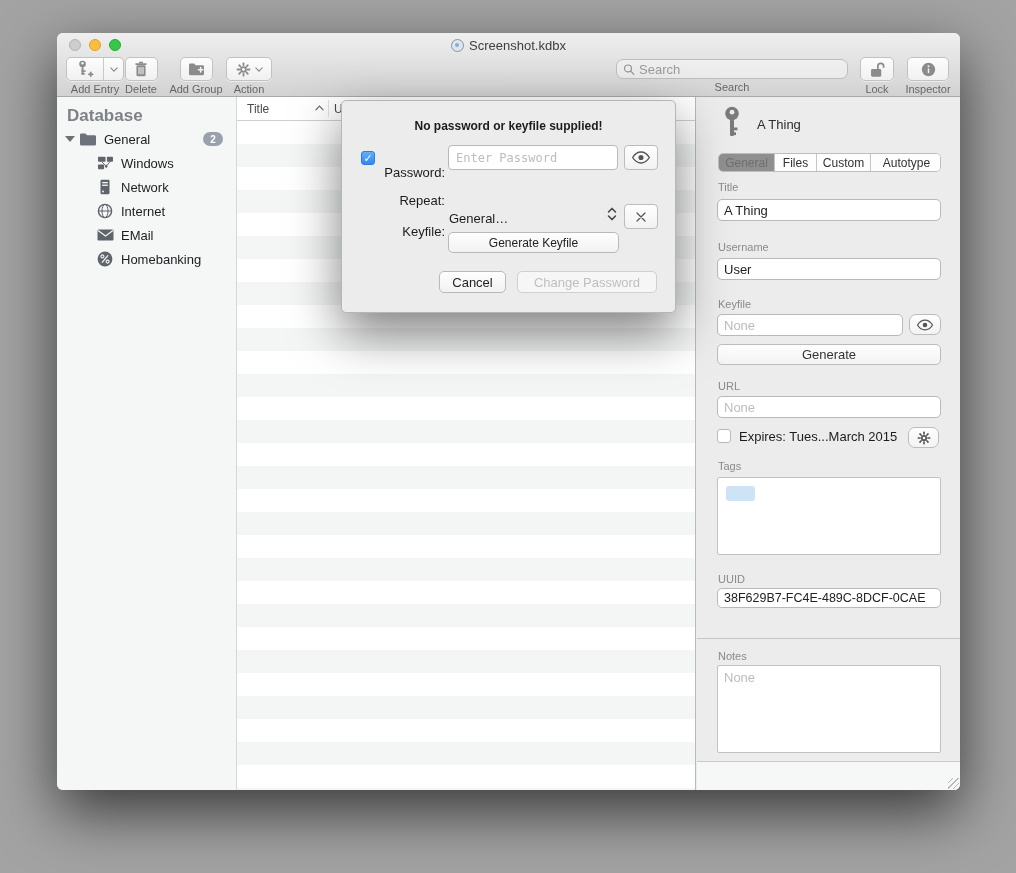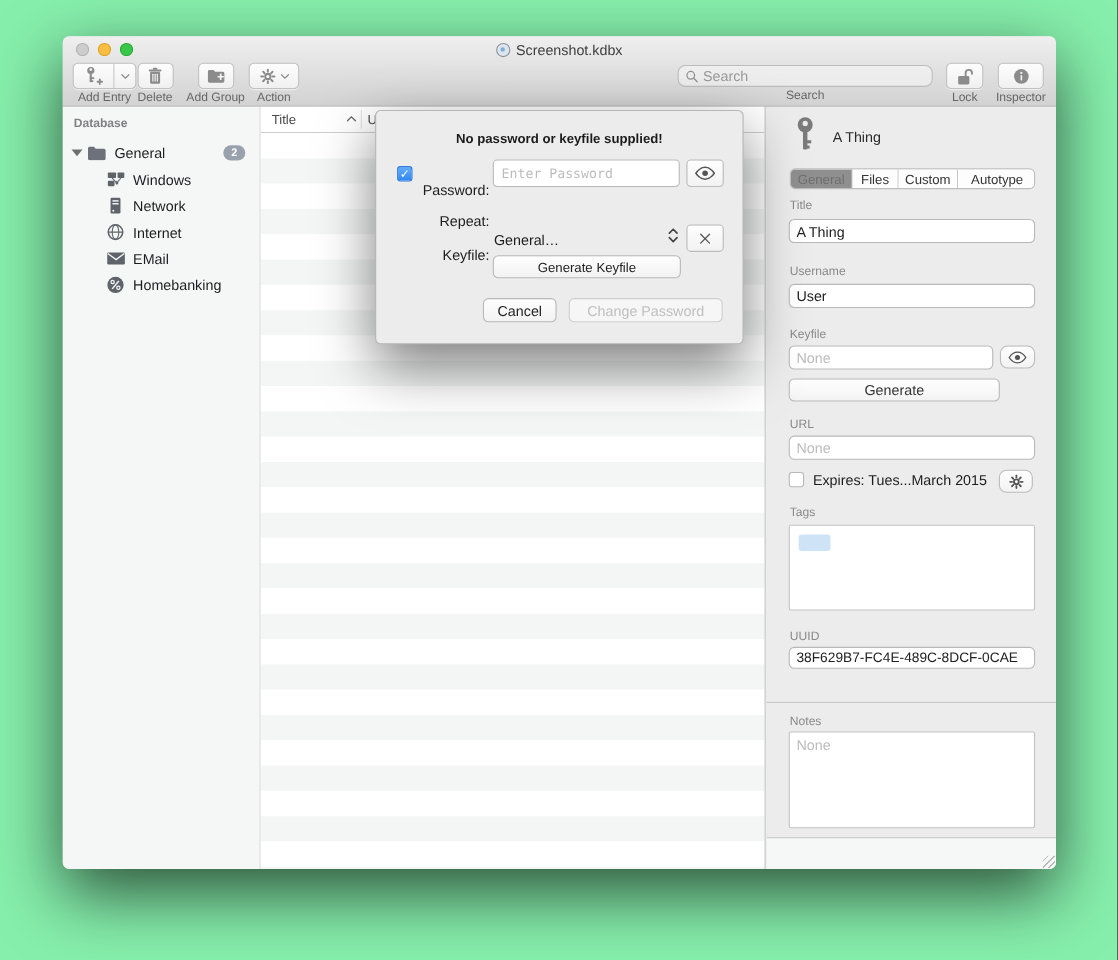--- a/index.html
+++ b/index.html
@@ -1,17 +1,17 @@
 <!DOCTYPE html>
 <html><head>
 <meta charset="utf-8">
 <style>
   * { margin:0; padding:0; box-sizing:border-box; }
   html,body { width:1016px; height:873px; background:#000; font-family:"Liberation Sans","DejaVu Sans",sans-serif; }
-  .stage { position:relative; width:1016px; height:873px; background:#86efac; overflow:hidden; }
+  .stage { position:relative; width:1016px; height:873px; background:#a3a3a3; overflow:hidden; }
 
   
   .window { position:absolute; left:57px; top:33px; width:903px; height:757px;
             border-radius:6px; overflow:hidden; background:#ececec;
             box-shadow:0 22px 60px rgba(0,0,0,.65); }
 
   
   .header { position:absolute; left:0; top:0; width:100%; height:64px;
             background:linear-gradient(#efefef,#d2d2d2); border-bottom:1px solid #a9a9a9; }
   .tl { position:absolute; top:6px; width:12px; height:12px; border-radius:50%; }
@@ -36,21 +36,21 @@
           background:rgba(255,255,255,.45); display:flex; align-items:center; padding:0 6px;
           color:#8f8f8f; margin-top:2px; }
   .searchfield input { border:none; outline:none; background:transparent; font-size:13px;
           color:#333; width:100%; margin-left:4px; font-family:inherit; }
   .searchfield input::placeholder { color:#9a9a9a; }
 
   
   .content { position:absolute; left:0; top:64px; width:100%; height:693px; }
   .sidebar { position:absolute; left:0; top:0; width:180px; height:100%;
              background:#f5f6f6; border-right:1px solid #d6d6d6; }
-  .side-header { position:absolute; left:10px; top:9px; font-size:11px; font-weight:bold; color:#7e8286; }
+  .side-header { position:absolute; left:10px; top:9px; font-size:17px; font-weight:bold; color:#7e8286; }
   .srow { position:absolute; left:0; width:100%; height:22px; display:flex; align-items:center; font-size:13px; color:#1d1d1f; }
   .srow .disc { position:absolute; left:8px; width:0; height:0; border-left:5px solid transparent;
                 border-right:5px solid transparent; border-top:6px solid #6f6f6f; }
   .srow .ico { position:absolute; color:#5f646b; display:flex; }
   .srow .lbl { position:absolute; }
   .badge { position:absolute; left:146px; width:20px; height:14px; border-radius:7px;
            background:#99a1ac; color:#fff; font-size:10px; font-weight:bold;
            display:flex; align-items:center; justify-content:center; }
 
   .tablearea { position:absolute; left:180px; top:0; width:459px; height:100%; background:#fff;
@@ -455,21 +455,21 @@
         <input class="field" style="left: 20px; top: 161px; width: 224px;" value="User">
 
         <span class="ins-label" style="left:21px; top:201px;">Keyfile</span>
         <input class="field" style="left: 20px; top: 217px; width: 186px;" placeholder="None">
         <div class="insbtn pill" style="left:212px; top:217px; width:32px; height:21px;">
           <svg class="i" width="18" height="12">
               <use href="#i-eye"></use>
             </svg>
         </div>
 
-        <div class="insbtn" style="left:20px; top:247px; width:192px; height:21px;">
+        <div class="insbtn" style="left:20px; top:247px; width:224px; height:21px;">
           <span>Generate</span>
         </div>
 
         <span class="ins-label" style="left:21px; top:283px;">URL</span>
         <input class="field" style="left: 20px; top: 299px; width: 224px;" placeholder="None">
 
         <span class="cb" style="position:absolute; left:20px; top:332px;"></span>
         <span style="position:absolute; left:42px; top:332px; font-size:13px; color:#1c1c1c;">Expires: Tues...March 2015</span>
         <div class="insbtn pill" style="left:211px; top:330px; width:31px; height:21px;">
           <svg class="i" width="14" height="14">

